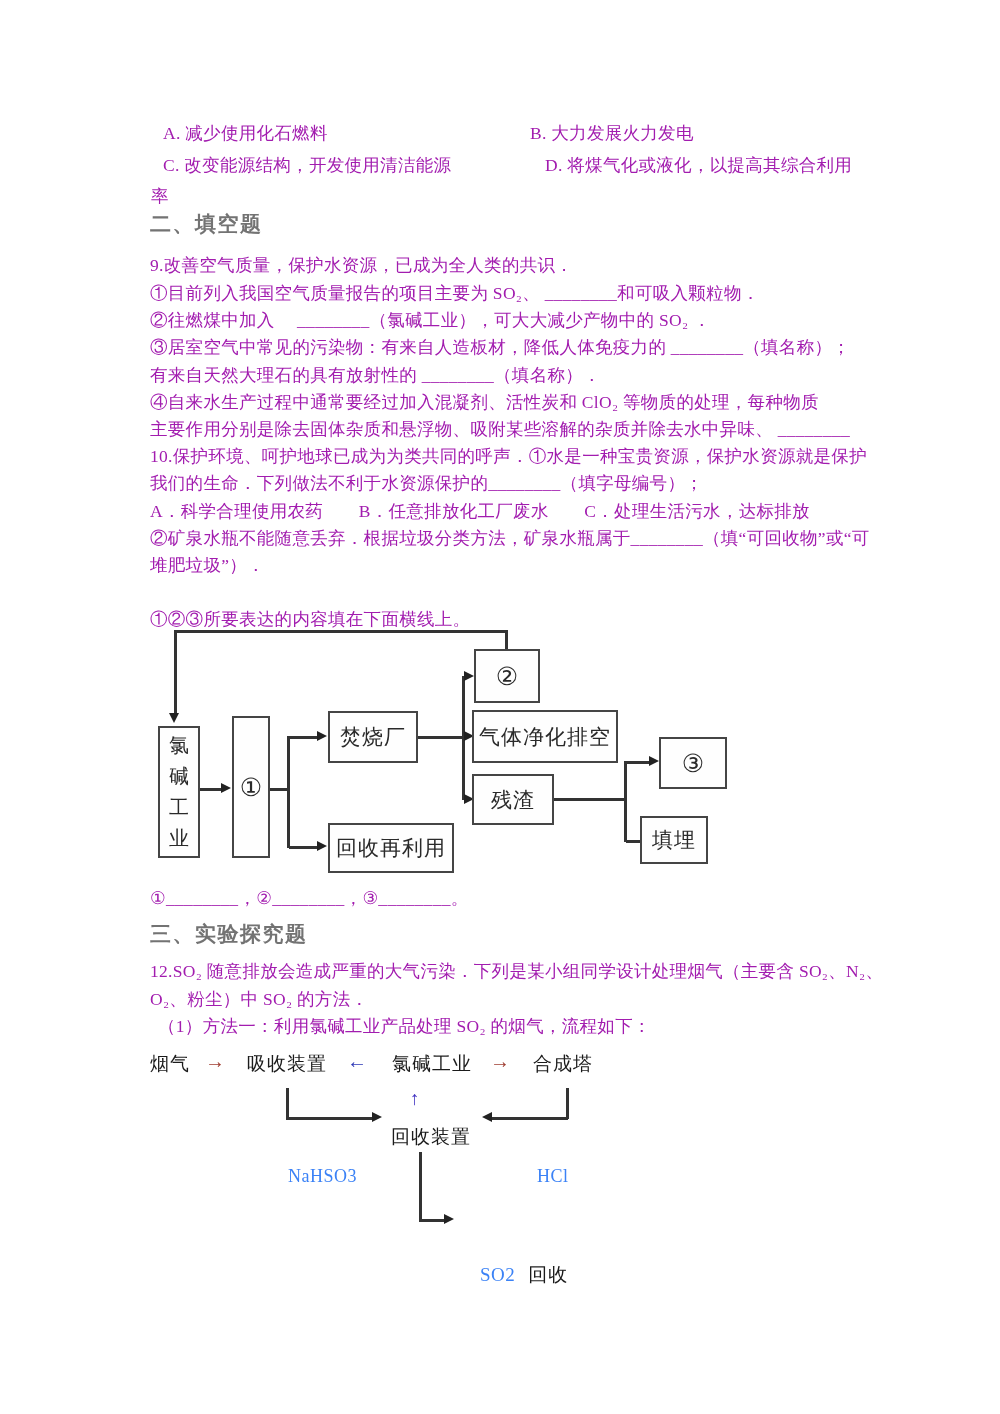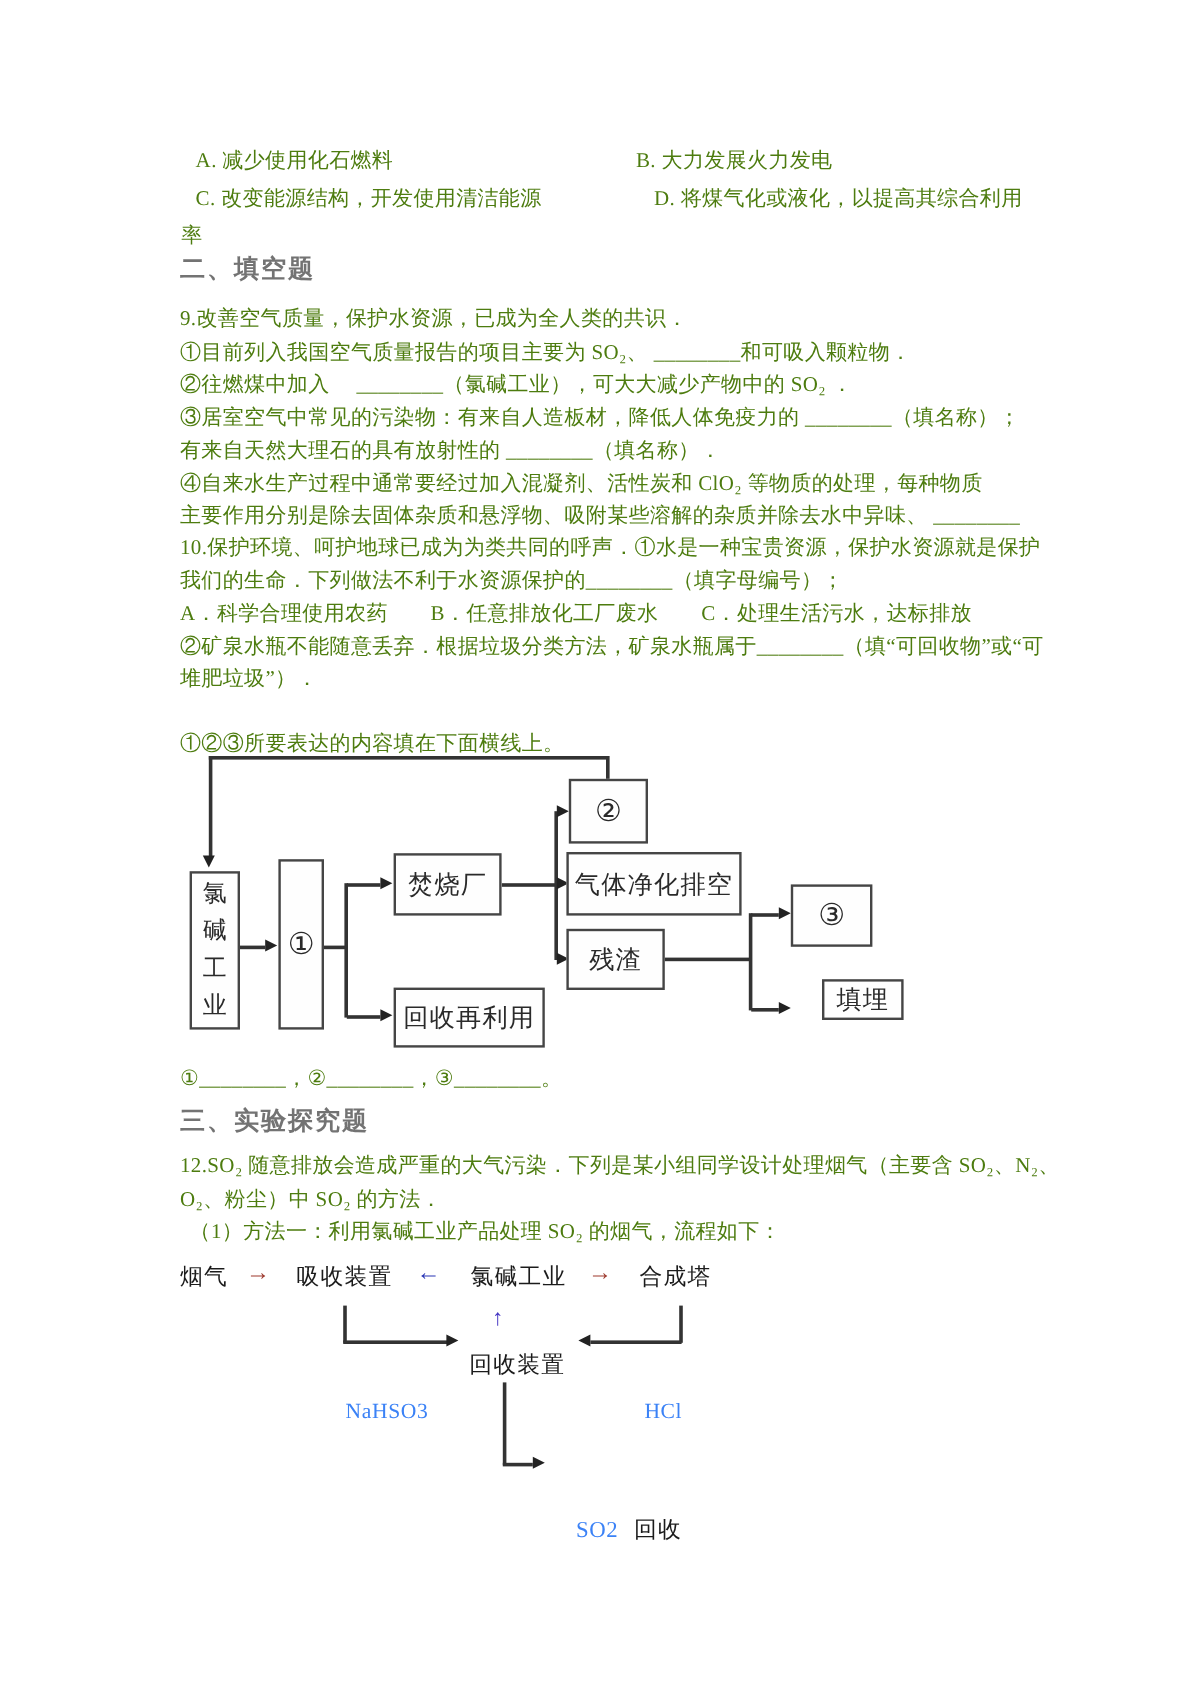--- a/index.html
+++ b/index.html
@@ -1,21 +1,21 @@
 <!DOCTYPE html>
 <html><head>
 <meta charset="utf-8">
 <style>
   html,body{margin:0;padding:0;}
   body{
     width:1000px;height:1414px;background:#ffffff;position:relative;overflow:hidden;
     font-family:"Liberation Serif",serif;
   }
   .page{position:absolute;left:0;top:0;width:1000px;height:1414px;}
-  .line{position:absolute;white-space:pre;font-size:17.5px;color:#4d7c0f;letter-spacing:.3px;}
+  .line{position:absolute;white-space:pre;font-size:17.5px;color:#a21caf;letter-spacing:.3px;}
   .hdr{font-family:"Liberation Sans",sans-serif;font-weight:700;font-size:21px;color:#737373;letter-spacing:1.5px;}
   .dbox{
     position:absolute;box-sizing:border-box;border:2.5px solid #454545;background:#fefefe;
     display:flex;align-items:center;justify-content:center;text-align:center;
     color:#2a2a2a;font-size:21px;letter-spacing:1px;
   }
   .circ{font-size:25px;letter-spacing:0;}
   .vtext{font-size:20px;line-height:31px;letter-spacing:0;word-break:break-all;padding:2px 0;}
   .hl{position:absolute;height:2.5px;background:#333;}
   .vl{position:absolute;width:2.5px;background:#333;}
@@ -86,21 +86,21 @@
   <div class="ah-r" style="left:649px;top:835px"></div>
 
   <div class="dbox vtext" style="left:158px;top:726px;width:42px;height:132px">氯碱工业</div>
   <div class="dbox circ" style="left:232px;top:716px;width:38px;height:142px">①</div>
   <div class="dbox" style="left:328px;top:711px;width:90px;height:52px">焚烧厂</div>
   <div class="dbox" style="left:328px;top:823px;width:126px;height:50px">回收再利用</div>
   <div class="dbox circ" style="left:474px;top:649px;width:66px;height:54px">②</div>
   <div class="dbox" style="left:472px;top:710px;width:146px;height:53px">气体净化排空</div>
   <div class="dbox" style="left:472px;top:774px;width:82px;height:51px">残渣</div>
   <div class="dbox circ" style="left:659px;top:737px;width:68px;height:52px">③</div>
-  <div class="dbox" style="left:685px;top:816px;width:68px;height:34px">填埋</div>
+  <div class="dbox" style="left:640px;top:816px;width:68px;height:48px">填埋</div>
 
   <div class="line" style="left:150px;top:886px">①________，②________，③________。</div>
 
   <div class="line hdr" style="left:150px;top:920px">三、实验探究题</div>
 
   <div class="line" style="left:150px;top:959px">12.SO₂ 随意排放会造成严重的大气污染．下列是某小组同学设计处理烟气（主要含 SO₂、N₂、</div>
   <div class="line" style="left:150px;top:987px">O₂、粉尘）中 SO₂ 的方法．</div>
   <div class="line" style="left:158px;top:1014px">（1）方法一：利用氯碱工业产品处理 SO₂ 的烟气，流程如下：</div>
 
   <div class="ftxt" style="left:150px;top:1051px">烟气</div>

